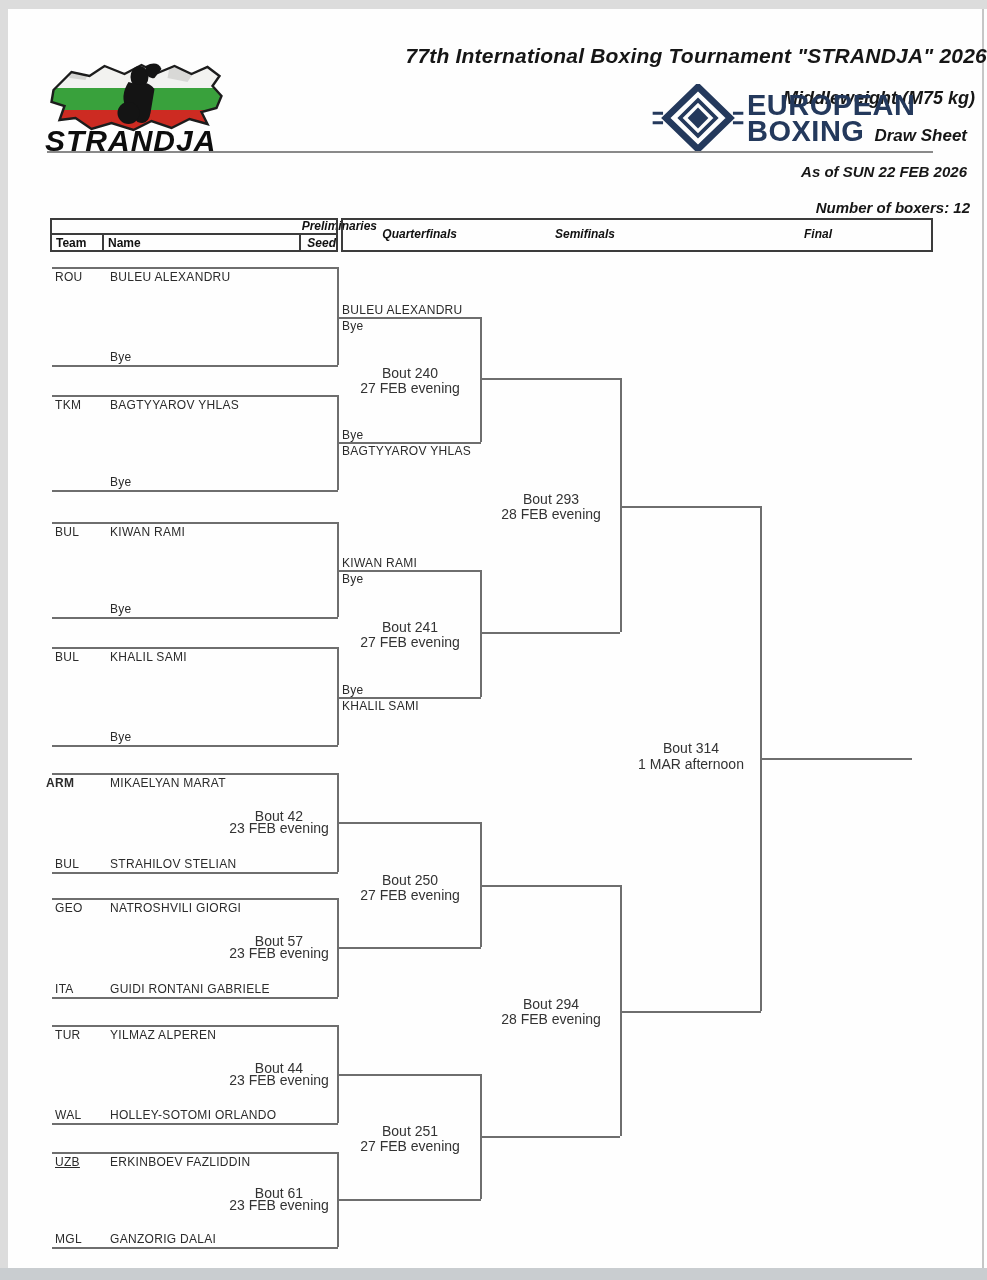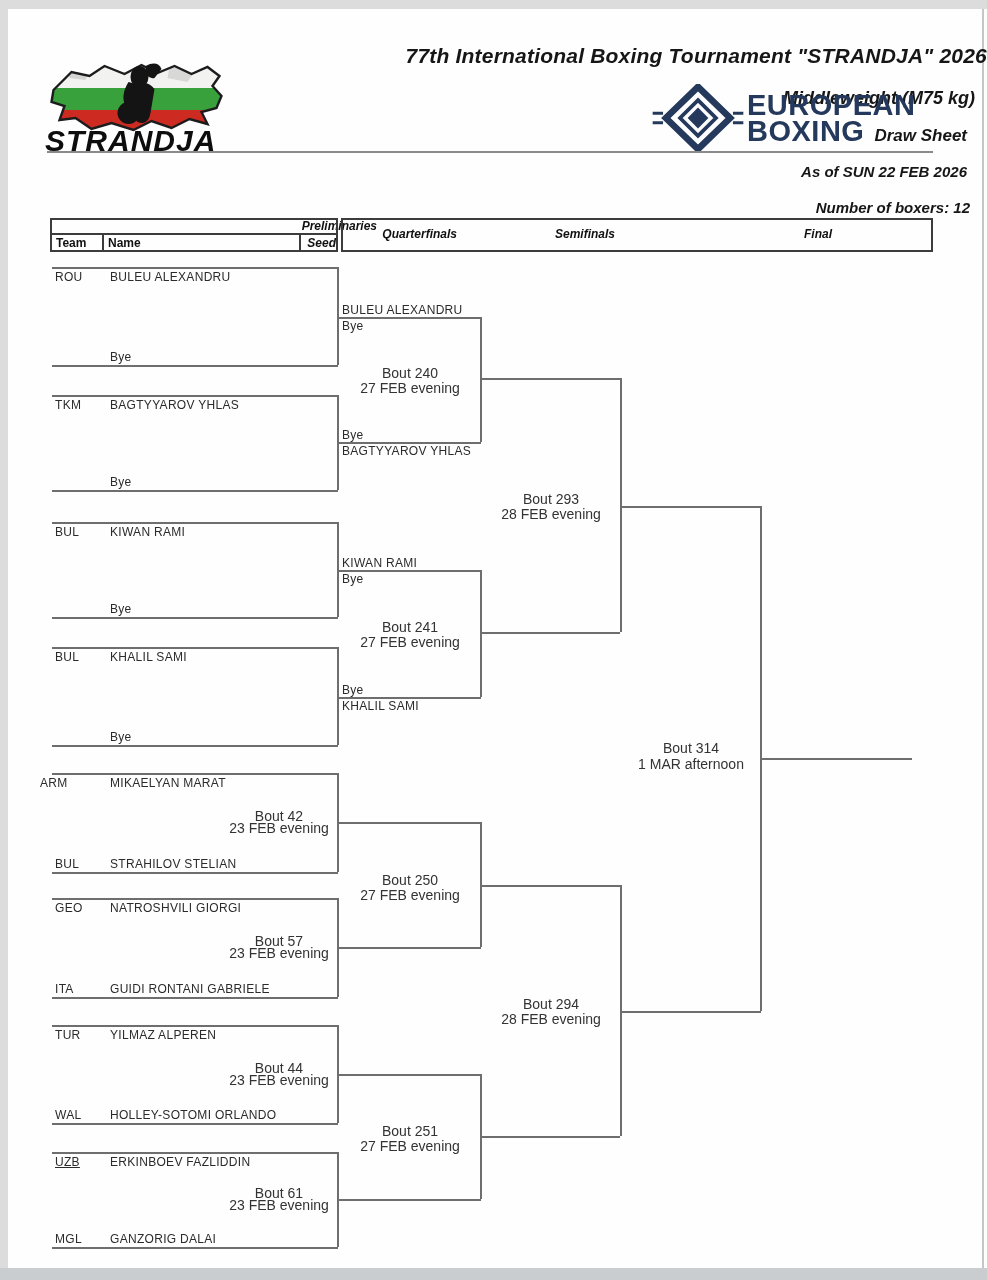--- a/index.html
+++ b/index.html
@@ -95,21 +95,21 @@
   <div class="t name" style="left:110px;top:475px;">Bye</div>
 
   <div class="t name" style="left:55px;top:525px;">BUL</div>
   <div class="t name" style="left:110px;top:525px;">KIWAN RAMI</div>
   <div class="t name" style="left:110px;top:602px;">Bye</div>
 
   <div class="t name" style="left:55px;top:650px;">BUL</div>
   <div class="t name" style="left:110px;top:650px;">KHALIL SAMI</div>
   <div class="t name" style="left:110px;top:730px;">Bye</div>
 
-  <div class="t name" style="left:40px;top:776px;">ARM</div>
+  <div class="t name" style="left:46px;top:776px;font-weight:bold;">ARM</div>
   <div class="t name" style="left:110px;top:776px;">MIKAELYAN MARAT</div>
   <div class="t name" style="left:55px;top:857px;">BUL</div>
   <div class="t name" style="left:110px;top:857px;">STRAHILOV STELIAN</div>
   <div class="bout tight" style="left:213px;top:810px;">
     <div>Bout 42</div>
     <div>23 FEB evening</div>
   </div>
 
   <div class="t name" style="left:55px;top:901px;">GEO</div>
   <div class="t name" style="left:110px;top:901px;">NATROSHVILI GIORGI</div>

